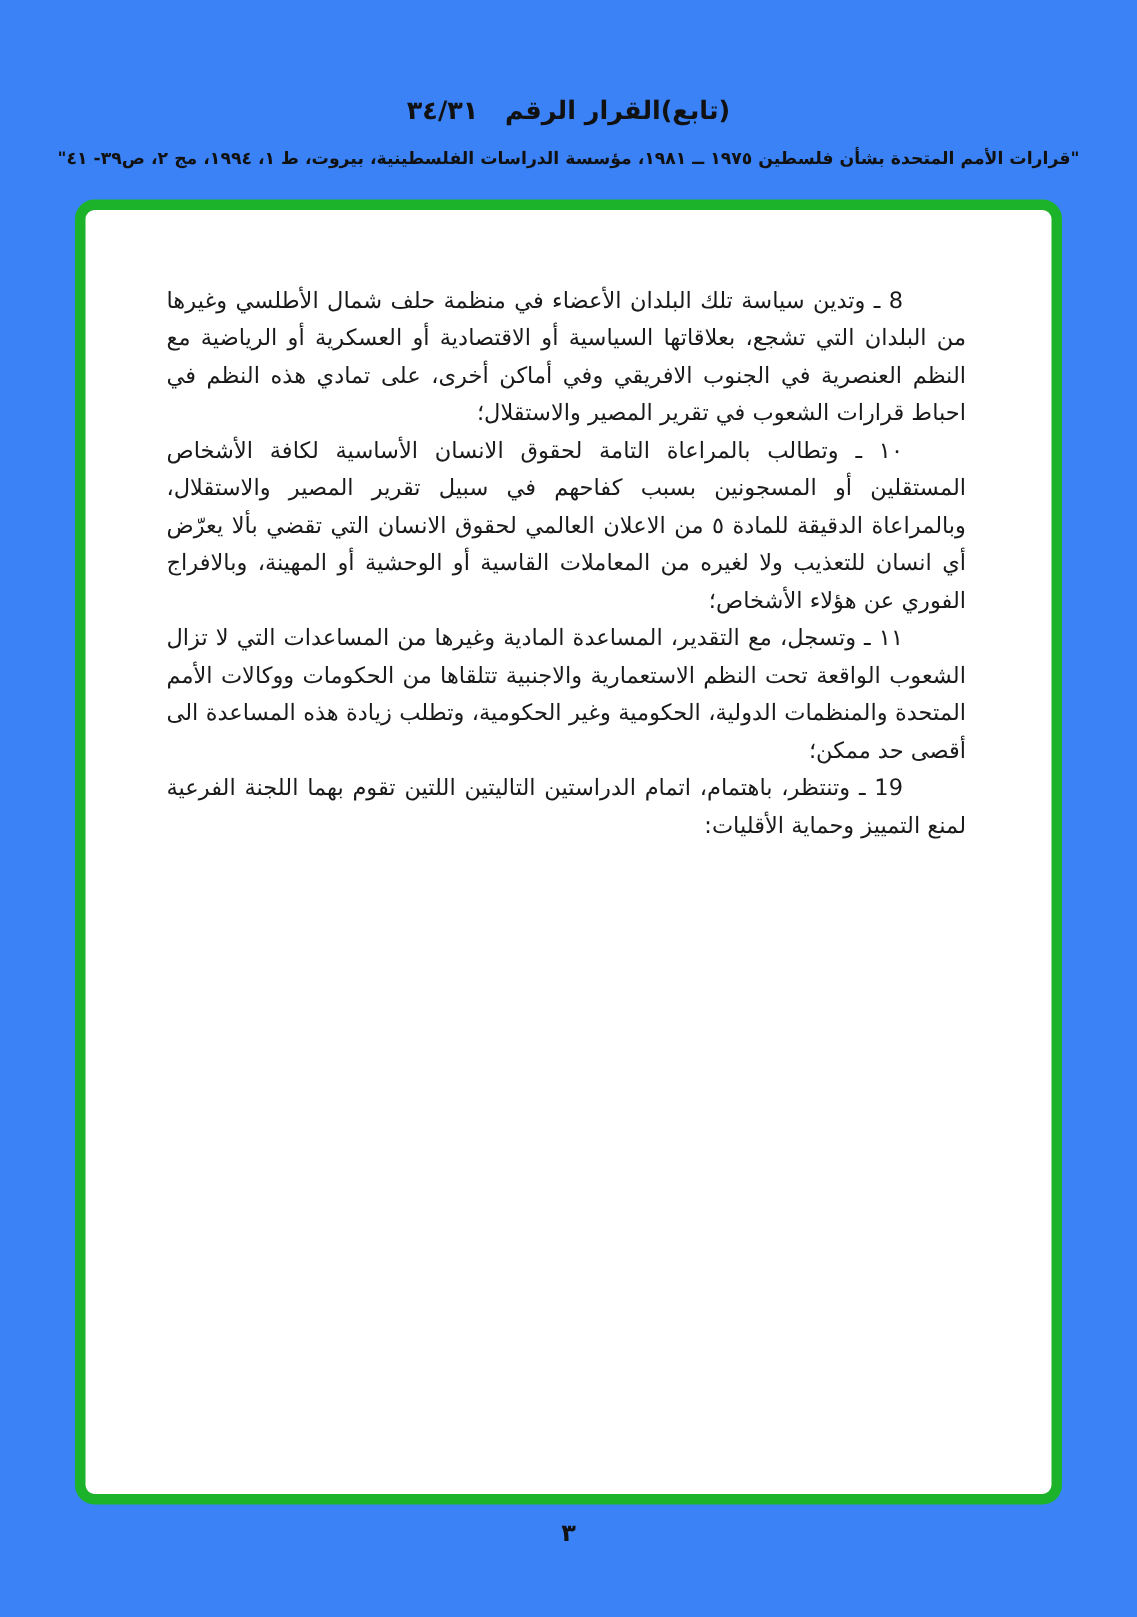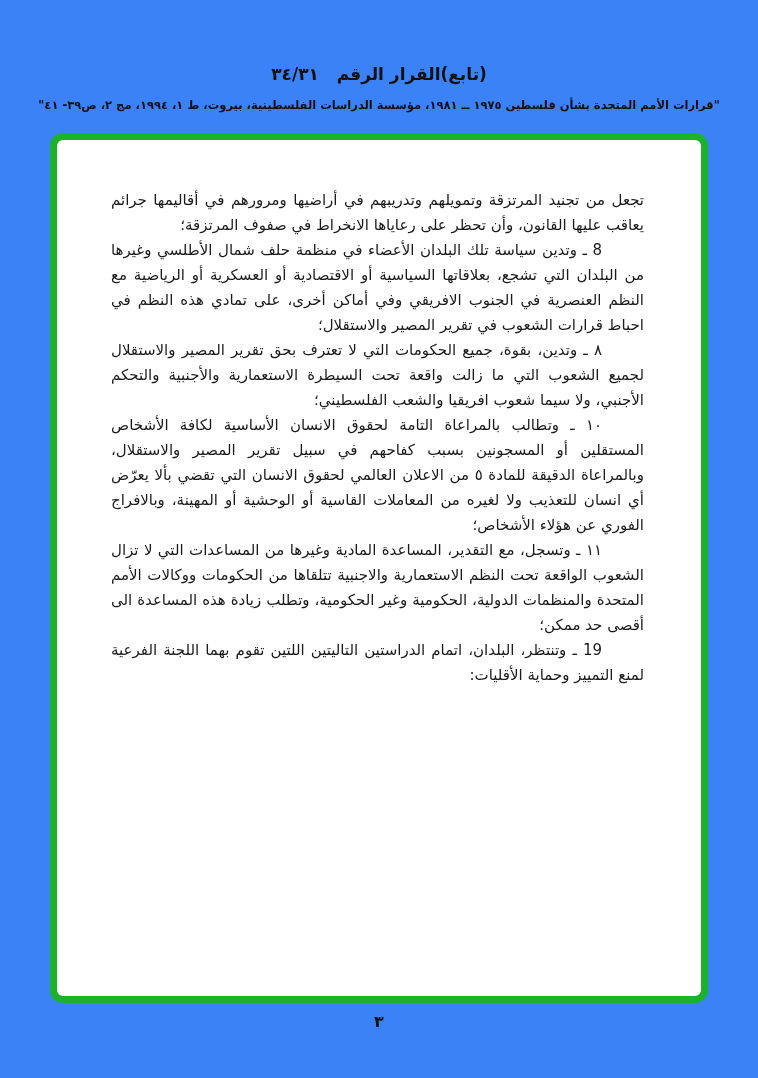--- a/index.html
+++ b/index.html
@@ -87,24 +87,22 @@
 <body>
 
 <div class="page">
 
   <div class="doc-title">(تابع)القرار الرقم&nbsp;&nbsp; ٣٤/٣١</div>
 
   <div class="doc-citation">"قرارات الأمم المتحدة بشأن فلسطين ١٩٧٥ ــ ١٩٨١، مؤسسة الدراسات الفلسطينية، بيروت، ط ١، ١٩٩٤، مج ٢، ص٣٩- ٤١"</div>
 
   <div class="green-box">
     <div class="doc-body" id="doc-body">
-        <p class="para"><span class="seg-normal">تجعل من تجنيد المرتزقة وتمويلهم وتدريبهم في أراضيها ومرورهم في أقاليمها جرائم يعاقب عليها القانون، وأن تحظر على رعاياها الانخراط في صفوف المرتزقة؛</span></p>
         <p class="para indent"><span class="seg-normal">8 ـ </span><span class="seg-bold">وتدين</span><span class="seg-normal"> سياسة تلك البلدان الأعضاء في منظمة حلف شمال الأطلسي وغيرها من البلدان التي تشجع، بعلاقاتها السياسية أو الاقتصادية أو العسكرية أو الرياضية مع النظم العنصرية في الجنوب الافريقي وفي أماكن أخرى، على تمادي هذه النظم في احباط قرارات الشعوب في تقرير المصير والاستقلال؛</span></p>
-        <p class="para indent"><span class="seg-normal">٨ ـ </span><span class="seg-bold">وتدين، بقوة،</span><span class="seg-normal"> جميع الحكومات التي لا تعترف بحق تقرير المصير والاستقلال لجميع الشعوب التي ما زالت واقعة تحت السيطرة الاستعمارية والأجنبية والتحكم الأجنبي، ولا سيما شعوب افريقيا والشعب الفلسطيني؛</span></p>
         <p class="para indent"><span class="seg-normal">١٠ ـ </span><span class="seg-bold">وتطالب</span><span class="seg-normal"> بالمراعاة التامة لحقوق الانسان الأساسية لكافة الأشخاص المستقلين أو المسجونين بسبب كفاحهم في سبيل تقرير المصير والاستقلال، وبالمراعاة الدقيقة للمادة ٥ من الاعلان العالمي لحقوق الانسان التي تقضي بألا يعرّض أي انسان للتعذيب ولا لغيره من المعاملات القاسية أو الوحشية أو المهينة، وبالافراج الفوري عن هؤلاء الأشخاص؛</span></p>
         <p class="para indent"><span class="seg-normal">١١ ـ </span><span class="seg-bold">وتسجل،</span><span class="seg-normal"> مع </span><span class="seg-bold">التقدير،</span><span class="seg-normal"> المساعدة المادية وغيرها من المساعدات التي لا تزال الشعوب الواقعة تحت النظم الاستعمارية والاجنبية تتلقاها من الحكومات ووكالات الأمم المتحدة والمنظمات الدولية، الحكومية وغير الحكومية، وتطلب زيادة هذه المساعدة الى أقصى حد ممكن؛</span></p>
-        <p class="para indent"><span class="seg-normal">19 ـ </span><span class="seg-bold">وتنتظر، البلدان،</span><span class="seg-normal"> اتمام الدراستين التاليتين اللتين تقوم بهما اللجنة الفرعية لمنع التمييز وحماية الأقليات:</span></p>
+        <p class="para indent"><span class="seg-normal">19 ـ </span><span class="seg-bold">وتنتظر، باهتمام،</span><span class="seg-normal"> اتمام الدراستين التاليتين اللتين تقوم بهما اللجنة الفرعية لمنع التمييز وحماية الأقليات:</span></p>
       </div>
   </div>
 
   <div class="page-number">٣</div>
 
 </div>
 
 </body></html>

